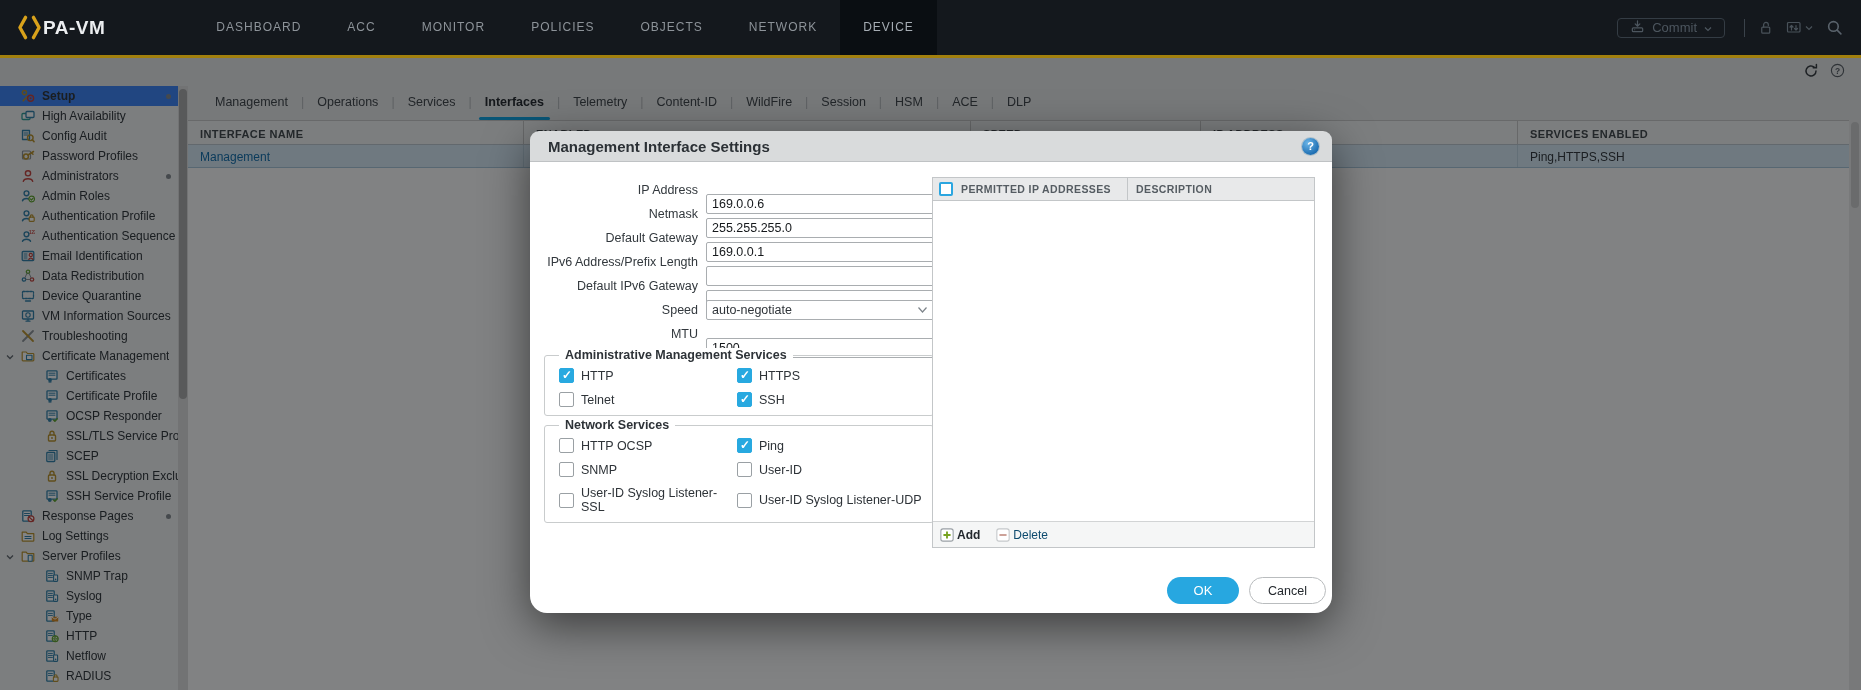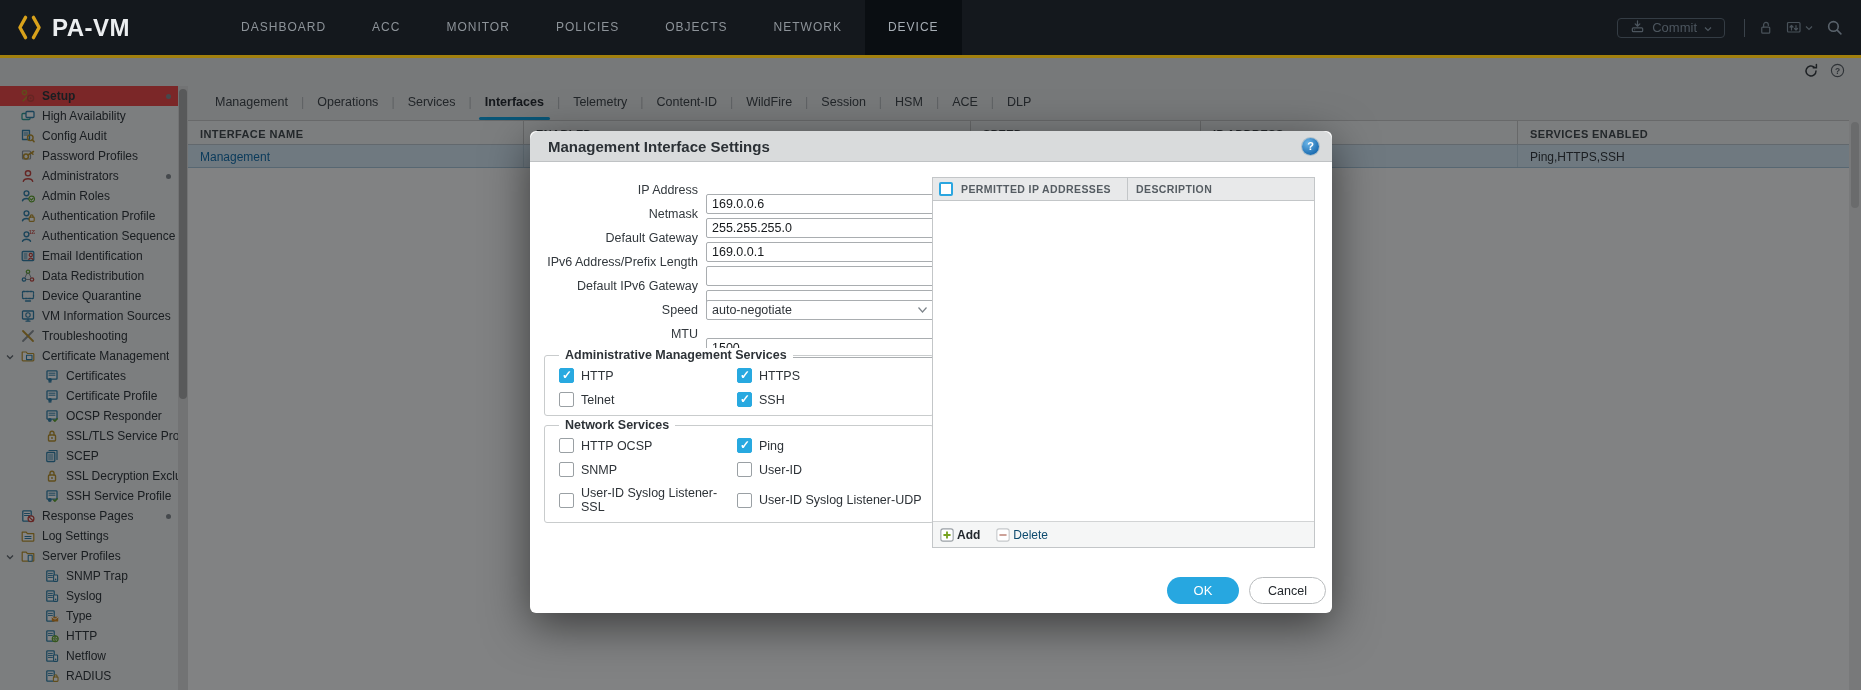--- a/index.html
+++ b/index.html
@@ -3,42 +3,42 @@
 <meta charset="utf-8">
 <style>
   * { margin:0; padding:0; box-sizing:border-box; }
   html,body { width:1861px; height:690px; overflow:hidden; background:#1a1f24;
     font-family:"Liberation Sans", sans-serif; }
   .screen { position:relative; width:1861px; height:690px; }
 
   
   .topbar { height:55px; background:#14181d; display:flex; align-items:center; padding-left:16px; }
   .logo { width:27px; height:27px; display:inline-block; }
-  .brand { color:#eceef0; font-size:24px; font-weight:bold; margin-left:9px; letter-spacing:.5px; }
+  .brand { color:#eceef0; font-size:19px; font-weight:bold; margin-left:0; letter-spacing:.5px; }
   .mainnav { display:flex; align-items:center; height:55px; margin-left:88px; }
   .navitem { color:#8d9399; font-size:12px; letter-spacing:1px; padding:0 23px; line-height:55px; cursor:pointer; white-space:nowrap; }
   .navitem.active { background:#0a0e12; color:#a6adb4; }
   .tb-right { margin-left:auto; display:flex; align-items:center; gap:13px; padding-right:18px; }
   .commit { display:flex; align-items:center; gap:7px; border:1px solid #343c44; background:transparent;
     color:#4d565f; font-size:13px; border-radius:4px; padding:0 12px; font-family:inherit; }
   .tb-sep { width:1px; height:18px; background:#3a424a; margin-left:6px; }
   .tbicon { display:inline-flex; align-items:center; gap:2px; cursor:pointer; }
 
   .goldline { height:3px; background:#a2800e; }
 
   
   .app-body { position:relative; height:632px; background:#e7e8e8; }
   .strip-icons { position:absolute; top:5px; right:16px; display:flex; gap:11px; z-index:1; }
 
   
   .sidebar { position:absolute; left:0; top:28px; width:178px; bottom:0; background:#f1f2f2; overflow:hidden; }
   .sitem { height:20px; display:flex; align-items:center; font-size:12px; color:#2c3237;
     padding-left:21px; position:relative; white-space:nowrap; cursor:pointer; }
   .sitem.l1 { padding-left:45px; }
-  .sitem.sel { background:#ef4444; font-weight:bold; }
+  .sitem.sel { background:#3b82f6; font-weight:bold; }
   .sitem .exp { position:absolute; left:5px; top:5px; }
   .sitem .sic { width:14px; height:14px; margin-right:7px; flex:0 0 auto; }
   .sitem .slab { overflow:hidden; }
   .sitem .dot { margin-left:auto; margin-right:7px; width:5px; height:5px; border-radius:50%;
     background:#83898e; flex:0 0 auto; }
   .sidebar-scroll { position:absolute; left:178px; top:28px; width:10px; bottom:0; background:#dcdcdc; }
   .sidebar-scroll .thumb { position:absolute; left:1px; right:1px; top:3px; height:310px; background:#a8a8a8; border-radius:4px; }
 
   
   .content { position:absolute; left:188px; top:0; right:0; bottom:0; background:#fafbfb; }
@@ -60,21 +60,21 @@
   .td { font-size:12px; color:#2e3338; padding:5px 0 0 12px; border-left:1px solid #bfd4e2;
     white-space:nowrap; overflow:hidden; }
   .td:first-child { border-left:none; }
   .td.link { color:#0f6cab; cursor:pointer; }
   .main-scroll { position:absolute; right:0; top:62px; width:12px; bottom:0; background:#e9e9e9; }
   .main-scroll .thumb2 { position:absolute; left:2px; right:2px; top:2px; height:86px; background:#cccccc; border-radius:5px; }
 
   
   .overlay { position:absolute; inset:0; background:rgba(8,10,12,0.5); z-index:5; }
   .modal { position:absolute; left:530px; top:73px; width:802px; height:482px; z-index:6;
-    background:#fff; border-radius:6px; box-shadow:0 12px 45px rgba(0,0,0,.55); font-size:12.5px; color:#2e3338; }
+    background:#fff; border-radius:17px; box-shadow:0 12px 45px rgba(0,0,0,.55); font-size:12.5px; color:#2e3338; }
   .mhead { height:31px; background:#d9dbdc; border-bottom:1px solid #bfc2c4; border-radius:9px 9px 0 0;
     display:flex; align-items:center; }
   .mtitle { padding-left:18px; font-size:15px; font-weight:bold; color:#2b3035; }
   .mhelp { margin-left:auto; margin-right:13px; width:17px; height:17px; border-radius:50%;
     background:radial-gradient(circle at 35% 30%, #6cb6e8, #1a6bb0 75%); color:#fff; font-size:11px; font-weight:bold;
     display:flex; align-items:center; justify-content:center; box-shadow:0 0 0 1px #aebfc9; cursor:pointer; }
   .mbody { position:relative; height:451px; }
 
   .form { position:absolute; left:14px; top:16px; width:390px; }
   .frow { display:flex; align-items:center; height:24px; }

